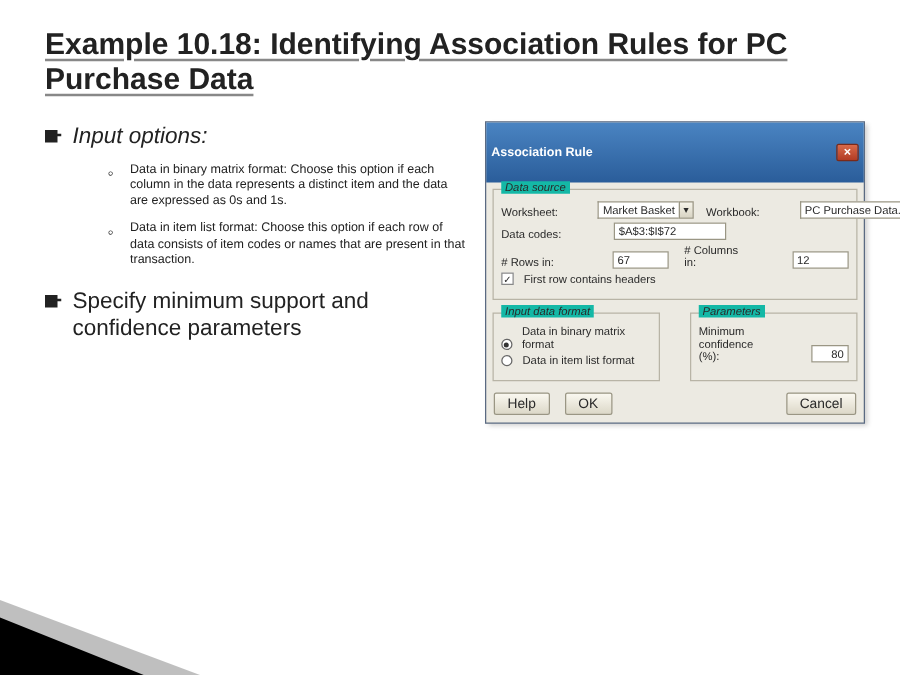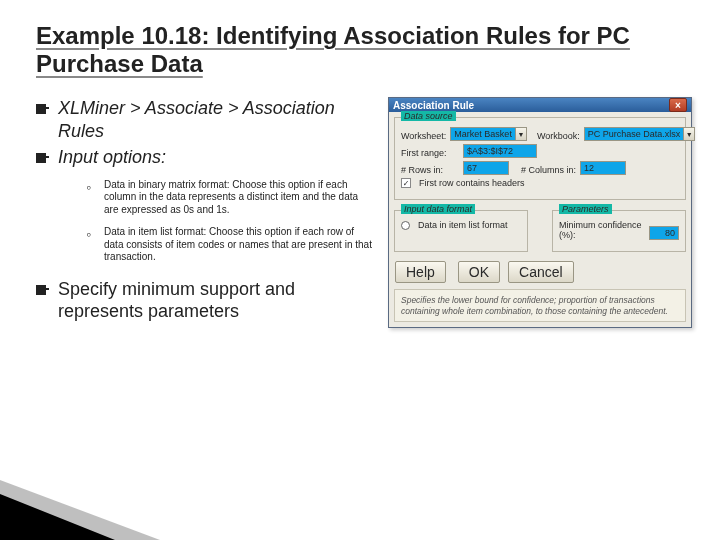--- a/index.html
+++ b/index.html
@@ -86,21 +86,21 @@
   .dlg {
     border: 1px solid #5a6a82;
     background: #eceae2;
     font-size: 9px;
     color: #2a2a2a;
     box-shadow: 2px 2px 4px rgba(0,0,0,.2);
   }
   .dlg-titlebar {
     background: linear-gradient(#4a84c2,#2a5d9a);
     color: #fff;
-    padding: 0 4px;
+    padding: 17px 4px;
     display: flex;
     justify-content: space-between;
     align-items: center;
     font-size: 10px;
     font-weight: bold;
   }
   .dlg-close {
     width: 18px; height: 14px;
     background: linear-gradient(#d96a4a,#b23c24);
     border: 1px solid #7a2a1a;
@@ -117,23 +117,23 @@
   }
   .group-label {
     position: absolute; top: -7px; left: 6px;
     background:#14b8a6; padding: 0 3px;
     font-style: italic;
     font-size: 9px;
   }
   .row { display:flex; align-items:flex-end; margin: 3px 0; gap:4px; }
   .lbl { width: 58px; }
   .field {
-    background:#0ea5e9; border:1px solid #9a9684;
+    background:#ffffff; border:1px solid #9a9684;
     height: 14px; padding: 0 3px; display:flex; align-items:center;
-    overflow:hidden; white-space:nowrap;
+    overflow:hidden; white-space:nowrap;margin-left:28px;
   }
   .combo { flex:1; display:flex; }
   .combo .field { flex:1; border-right:none; }
   .combo .arrow {
     width:12px; height:14px; border:1px solid #9a9684;
     background:linear-gradient(#f6f4ea,#d8d4c4);
     display:flex; align-items:center; justify-content:center;
     font-size:7px;
   }
   .split { display:flex; gap:20px; }
@@ -147,25 +147,25 @@
   .radio {
     width:9px; height:9px; border:1px solid #666; border-radius:50%;
     background:#fff; display:inline-flex; align-items:center; justify-content:center;
     margin-right:4px;
   }
   .radio .dot { width:4px; height:4px; border-radius:50%; background:#333; }
   .btn {
     border:1px solid #9a9684;
     background:linear-gradient(#faf8f0,#dcd8c8);
     padding:2px 10px;
-    font-size:14px;
+    font-size:11px;
     border-radius:2px;
   }
   .btnrow { display:flex; gap:8px; justify-content:flex-start; padding:4px 6px 6px 6px; }
-  .btnrow.right { justify-content:flex-start; flex:1; }
+  .btnrow.right { justify-content:space-between; flex:1; }
   .hint {
     margin:0 5px 5px 5px;
     border:1px solid #c8c4b4;
     background:#f3f1e6;
     padding:5px 6px;
     font-style:italic;
     font-size:8.5px;
     line-height:1.25;
     color:#555;
   }
@@ -183,28 +183,27 @@
   }
 </style>
 </head>
 <body>
 
 <div class="title">Example 10.18: Identifying Association Rules for PC Purchase Data</div>
 
 <div class="content">
   <div class="left">
     <ul class="main">
-      <li><span class="marker"></span><span>XLMiner &gt; Associate &gt; Association Rules</span></li>
       <li><span class="marker"></span><span>Input options:</span>
         <ul class="sub">
           <li>Data in binary matrix format: Choose this option if each column in the data represents a distinct item and the data are expressed as 0s and 1s.</li>
           <li>Data in item list format: Choose this option if each row of data consists of item codes or names that are present in that transaction.</li>
         </ul>
       </li>
-      <li class="nonitalic"><span class="marker"></span><span>Specify minimum support and represents parameters</span></li>
+      <li class="nonitalic"><span class="marker"></span><span>Specify minimum support and confidence parameters</span></li>
     </ul>
   </div>
 
   <div class="right">
     <div class="dlg">
       <div class="dlg-titlebar">
         <span>Association Rule</span>
         <div class="dlg-close">×</div>
       </div>
 
@@ -216,38 +215,44 @@
             <div class="field">Market Basket</div>
             <div class="arrow">▼</div>
           </div>
           <span style="margin-left:6px">Workbook:</span>
           <div class="combo" style="flex:1.2">
             <div class="field">PC Purchase Data.xlsx</div>
             <div class="arrow">▼</div>
           </div>
         </div>
         <div class="row">
-          <span class="lbl">First range:</span>
-          <div class="field" style="width:74px">$A$3:$I$72</div>
+          <span class="lbl">Data codes:</span>
+          <div class="field" style="width:90px">$A$3:$I$72</div>
         </div>
         <div class="row">
           <span class="lbl"># Rows in:</span>
           <div class="field num">67</div>
           <span style="margin-left:8px"># Columns in:</span>
           <div class="field num">12</div>
         </div>
         <div class="row">
           <span class="chk">✓</span>
           <span>First row contains headers</span>
         </div>
       </div>
 
       <div class="split">
         <div class="group" style="margin-right:2px">
           <div class="group-label">Input data format</div>
+          <div class="row">
+            <span class="radio">
+                <span class="dot"></span>
+              </span>
+            <span>Data in binary matrix format</span>
+          </div>
           <div class="row">
             <span class="radio"></span>
             <span>Data in item list format</span>
           </div>
         </div>
         <div class="group" style="margin-left:2px">
           <div class="group-label">Parameters</div>
           <div class="row">
             <span style="flex:1">Minimum confidence (%):</span>
             <div class="field" style="width:30px;text-align:right;justify-content:flex-end">80</div>
@@ -258,19 +263,18 @@
       <div style="display:flex">
         <div class="btnrow">
           <div class="btn">Help</div>
         </div>
         <div class="btnrow right">
           <div class="btn">OK</div>
           <div class="btn">Cancel</div>
         </div>
       </div>
 
-      <div class="hint">Specifies the lower bound for confidence; proportion of transactions containing whole item combination, to those containing the antecedent.</div>
     </div>
   </div>
 </div>
 
 <div class="wedge2"></div>
 <div class="wedge"></div>
 
 </body></html>

